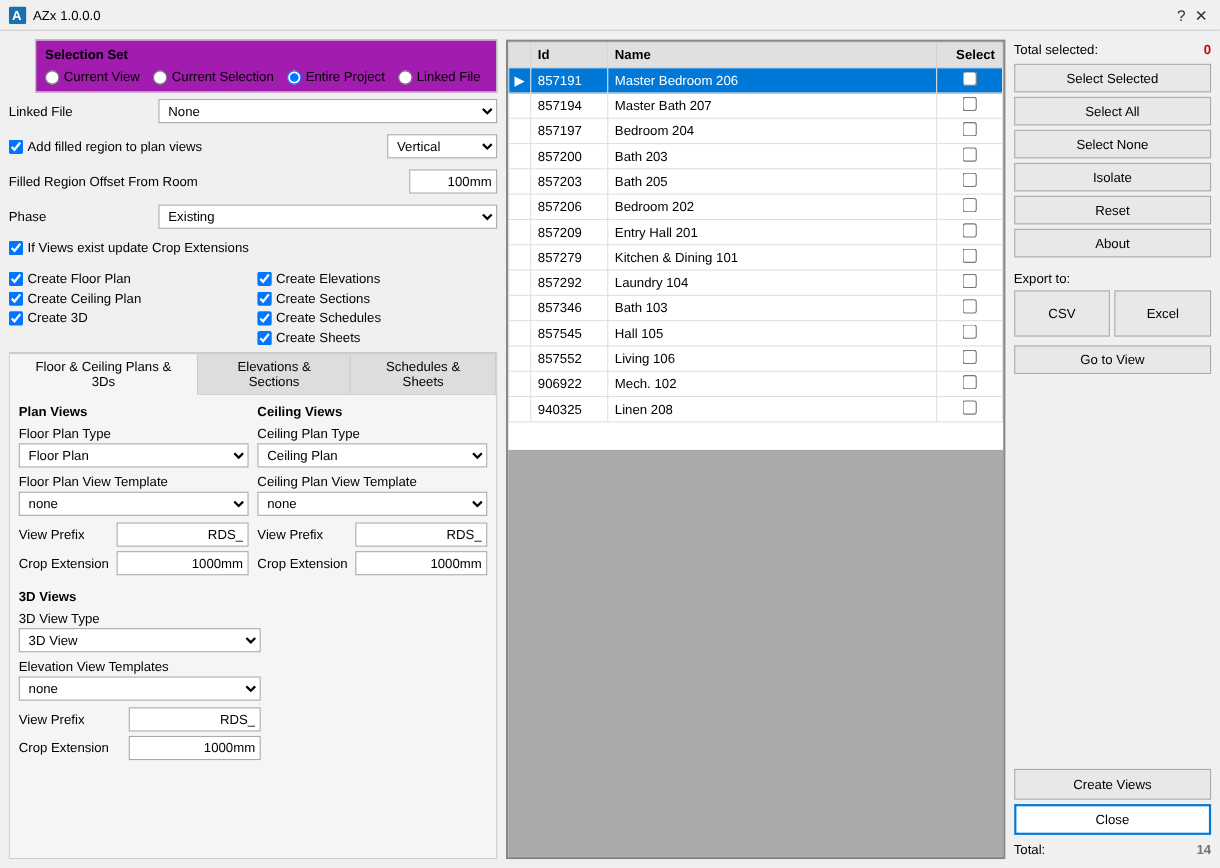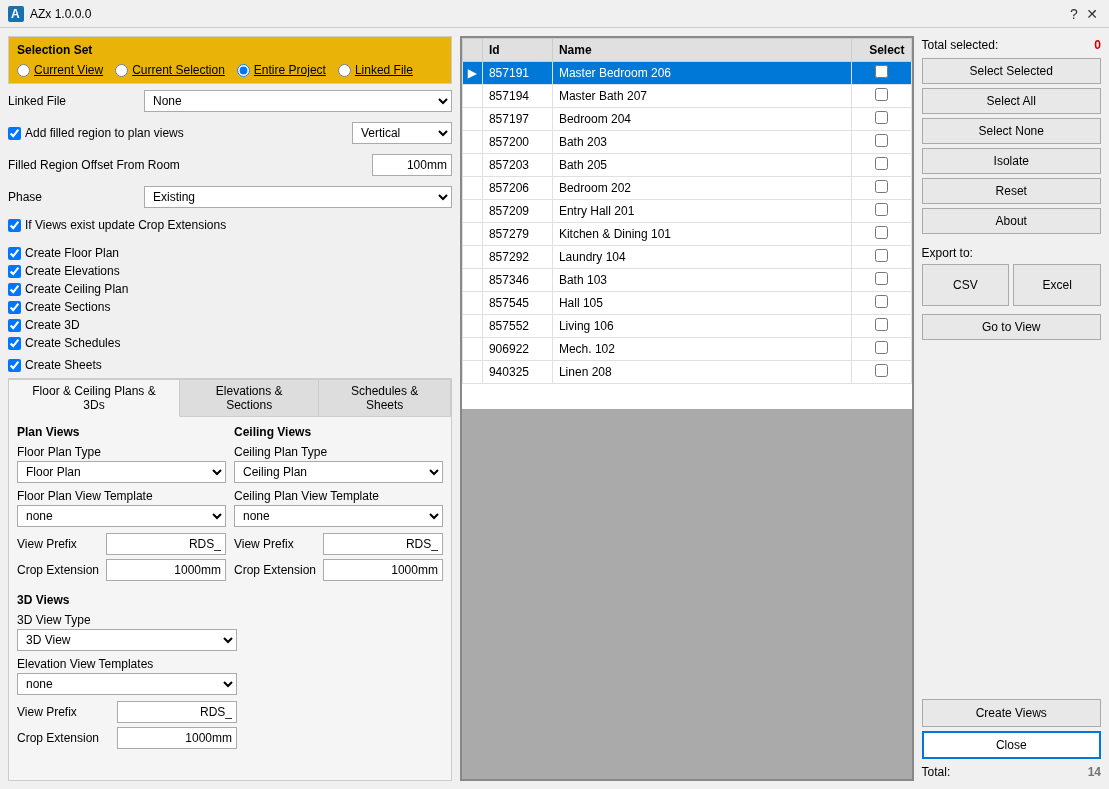--- a/index.html
+++ b/index.html
@@ -25,34 +25,34 @@
     
     .left-panel {
       width: 470px;
       display: flex;
       flex-direction: column;
       gap: 6px;
     }
     
     .section-box {
       border: 1px solid #ccc;
-      background: #eab308;
+      background: #a21caf;
       padding: 6px 8px;
+      margin-left: 24px;
     }
     .section-title {
       font-weight: bold;
       margin-bottom: 6px;
       font-size: 12px;
     }
     
     .radio-row {
       display: flex;
       align-items: center;
       gap: 12px;
-      text-decoration: underline;
     }
     .radio-item { display: flex; align-items: center; gap: 4px; cursor: pointer; }
     .radio-input { width: 13px; height: 13px; cursor: pointer; }
     
     .form-row {
       display: flex;
       align-items: center;
       margin-bottom: 4px;
       gap: 6px;
     }
@@ -81,21 +81,21 @@
     
     .full-checkbox-row {
       display: flex;
       align-items: center;
       gap: 6px;
       margin-bottom: 4px;
     }
     
     .create-options {
       display: grid;
-      grid-template-columns: 1fr;
+      grid-template-columns: 1fr 1fr;
       gap: 4px 8px;
       margin-top: 4px;
     }
     
     
     .tabs-container {
       border: 1px solid #ccc;
       background: #f5f5f5;
       flex: 1;
     }

